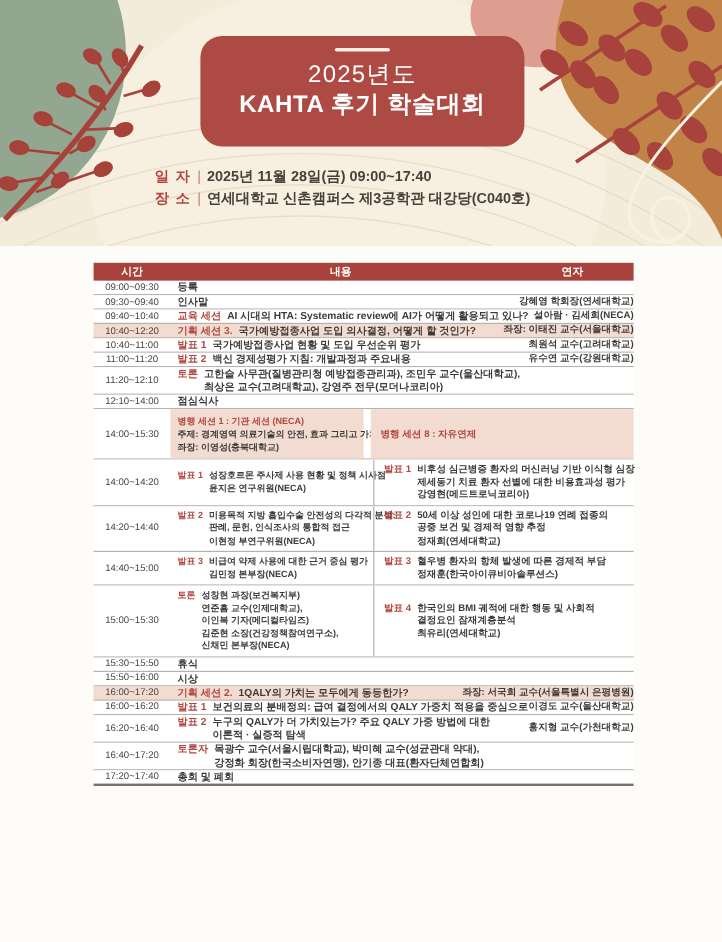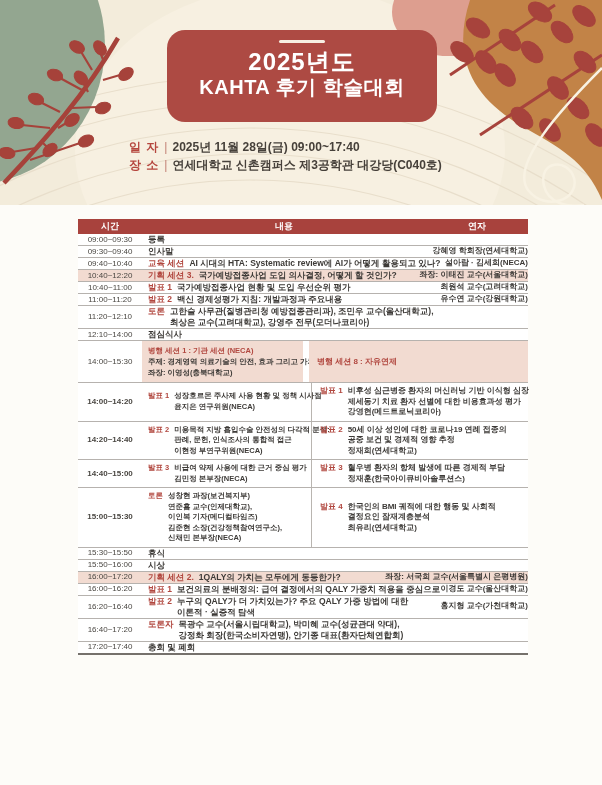--- a/index.html
+++ b/index.html
@@ -6,21 +6,21 @@
   body{width:602px;height:785px;font-family:"Liberation Sans","DejaVu Sans",sans-serif;background:#fdfcf8;}
   .page{position:relative;width:602px;height:785px;overflow:hidden;background:#fdfcf8;}
 
   
   .band{position:relative;width:602px;height:205px;background:#f3ecdb;overflow:hidden;}
   .band svg{position:absolute;left:0;top:0;}
 
   .title-box{position:absolute;left:167px;top:30px;width:270px;height:92px;background:#ad4a43;
              border-radius:18px;text-align:center;color:#fff;z-index:5;}
   .title-dash{width:46px;height:3px;background:#f7efe2;border-radius:2px;margin:10px auto 7px;}
-  .t1{font-size:24px;font-weight:bold;letter-spacing:1px;line-height:24px;}
+  .t1{font-size:20px;font-weight:normal;letter-spacing:1px;line-height:24px;}
   .t2{font-size:20px;font-weight:bold;letter-spacing:0.5px;line-height:27px;}
 
   .date-info{position:absolute;left:129px;top:138px;z-index:5;font-size:12px;font-weight:bold;
              color:#46403a;line-height:18px;}
   .date-info .red{color:#b5463e;letter-spacing:1px;}
   .date-info .sep{color:#c27f74;margin:0 5px;font-weight:normal;}
   .info-line.indent{padding-left:45px;}
 
   
   .schedule{position:absolute;left:78px;top:219px;width:450px;z-index:5;}
@@ -45,21 +45,21 @@
 
   
   .row.phead{padding:0;align-items:stretch;}
   .row.phead .time{align-self:center;}
   .pblock{background:#f2dbd1;font-weight:bold;font-size:7.5px;line-height:11px;padding:4px 4px 4px 6px;}
   .pblock.left{width:151px;flex-shrink:0;}
   .pblock.right{flex:1;margin-left:6px;display:flex;align-items:center;font-size:8px;padding-left:8px;}
 
   
   .row.parallel{padding:0;align-items:stretch;}
-  .row.parallel .time{align-self:center;font-weight:bold;}
+  .row.parallel .time{align-self:center;}
   .pcol-left{width:161px;flex-shrink:0;display:flex;align-items:center;padding:3px 2px 3px 6px;}
   .pcol-right{flex:1;display:flex;align-items:center;border-left:1px solid #b9b5b0;padding:3px 2px 3px 8px;}
   .pcell{display:flex;align-items:flex-start;}
   .pcol-left .pcell{font-size:7.5px;}
   .pcol-left .lines,.pcol-left .lbl{line-height:10.5px;}
   .pcol-right .pcell{font-size:8px;}
   .pcol-right .lines,.pcol-right .lbl{line-height:10.5px;}
 </style>
 </head>
 <body>

